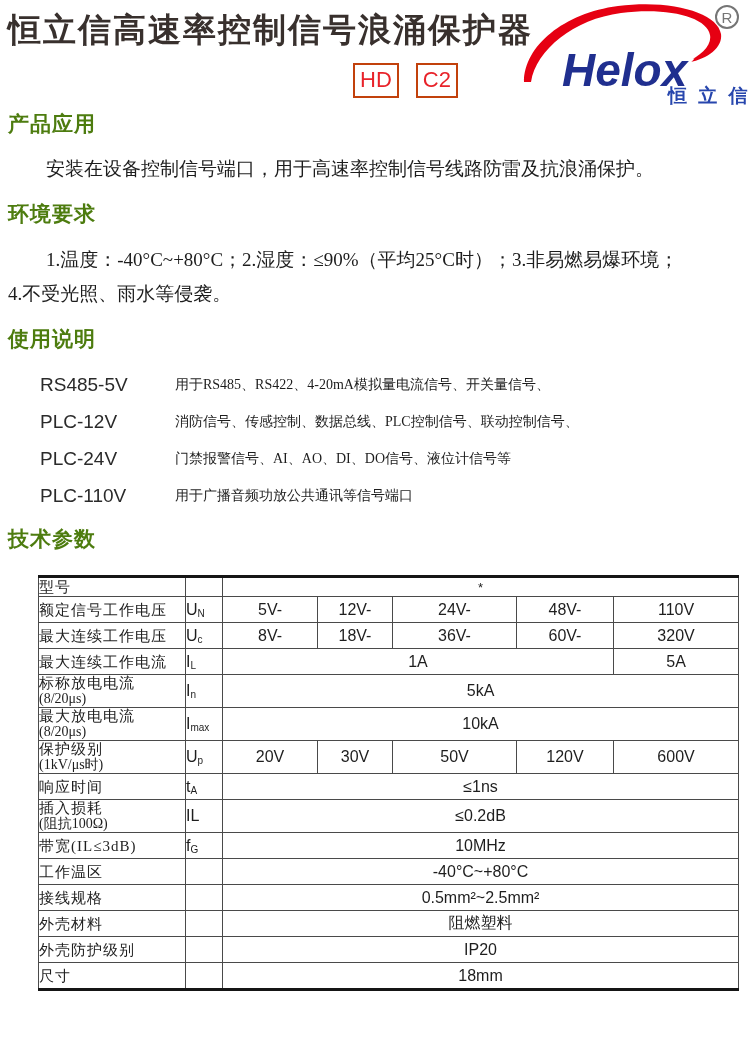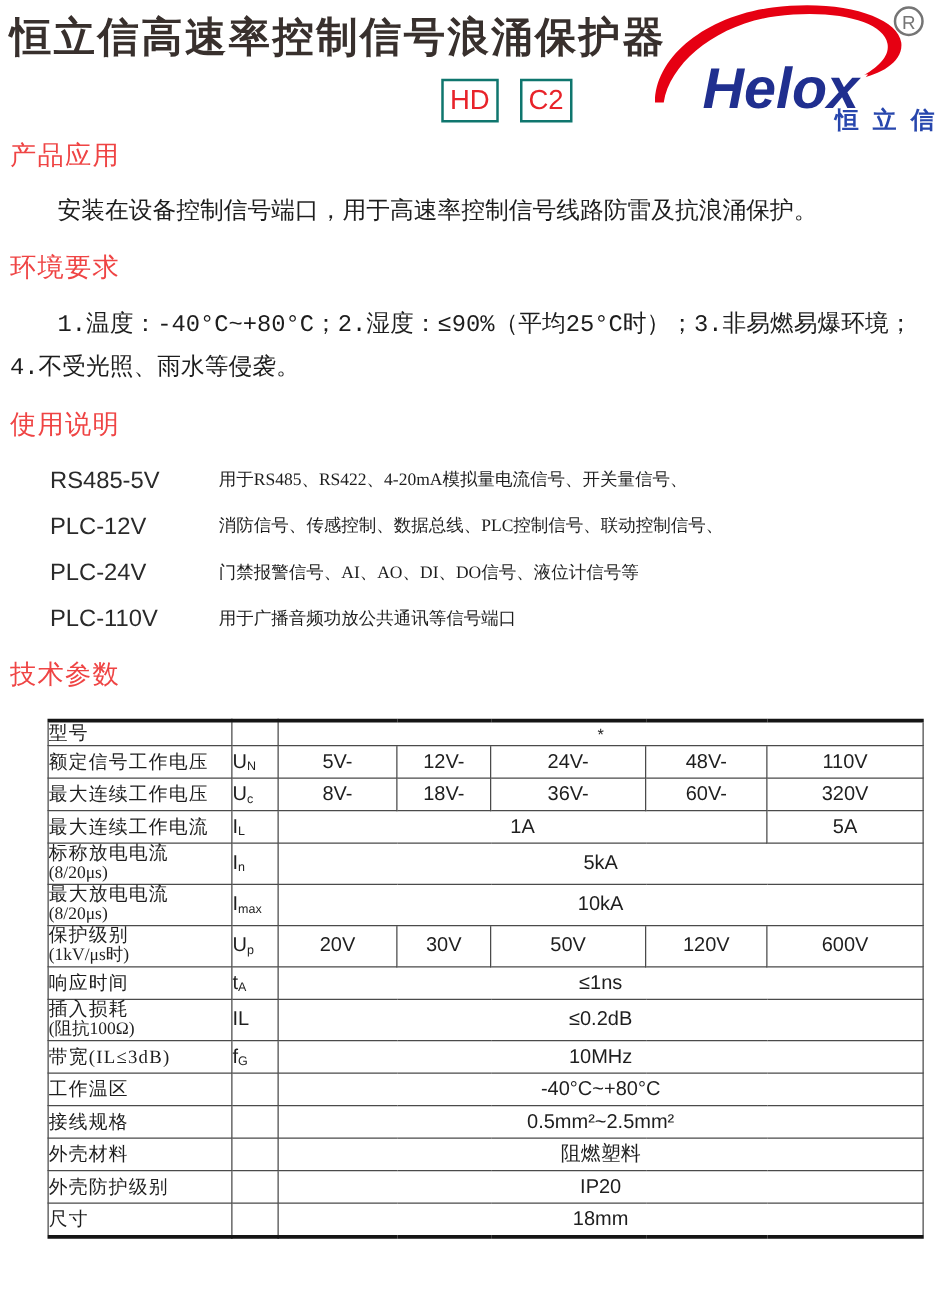--- a/index.html
+++ b/index.html
@@ -8,30 +8,30 @@
     font-family:"Liberation Sans",sans-serif;color:#222;
   }
   .kai{font-family:"Liberation Serif",serif;}
   
   .doc-title{
     position:absolute;left:8px;top:8px;
     font-size:33px;font-weight:bold;letter-spacing:2px;color:#38302d;white-space:nowrap;
   }
   .badges{position:absolute;left:353px;top:63px;display:flex;gap:17px;}
   .badge{
-    border:2px solid #0f766e;color:#e8232a;font-size:22px;line-height:1;
+    border:2px solid #c2410c;color:#e8232a;font-size:22px;line-height:1;
     padding:4px 5px 5px 5px;font-weight:500;background:#fff;
   }
   .logo{position:absolute;left:518px;top:0;width:230px;height:106px;}
   
-  .sec-h{position:absolute;left:8px;font-size:21px;font-weight:normal;color:#ef4444;letter-spacing:1px;white-space:nowrap;}
+  .sec-h{position:absolute;left:8px;font-size:21px;font-weight:bold;color:#4d7c0f;letter-spacing:1px;white-space:nowrap;}
   .h-app{top:110px;} .h-env{top:200px;text-align:right;} .h-use{top:325px;} .h-spec{top:525px;}
   .para{position:absolute;left:8px;width:730px;font-size:19px;color:#1d1d1d;line-height:34px;}
   .p-app{top:152px;text-indent:2em;}
-  .p-env{top:243px;font-family:Liberation Mono, monospace;}
+  .p-env{top:243px;}
   .p-env .l1{text-indent:2em;}
   
   .usage{position:absolute;left:40px;top:366px;display:grid;grid-template-columns:135px auto;column-gap:0;}
   .usage .model{font-size:19px;color:#2a2a2a;line-height:37px;white-space:nowrap;}
   .usage .desc{font-size:14px;color:#1d1d1d;line-height:37px;white-space:nowrap;}
   
   .spec-wrap{position:absolute;left:38px;top:575px;}
   table.spec{
     border-collapse:collapse;table-layout:fixed;width:700px;
     border-top:3px solid #151515;border-bottom:3px solid #151515;

